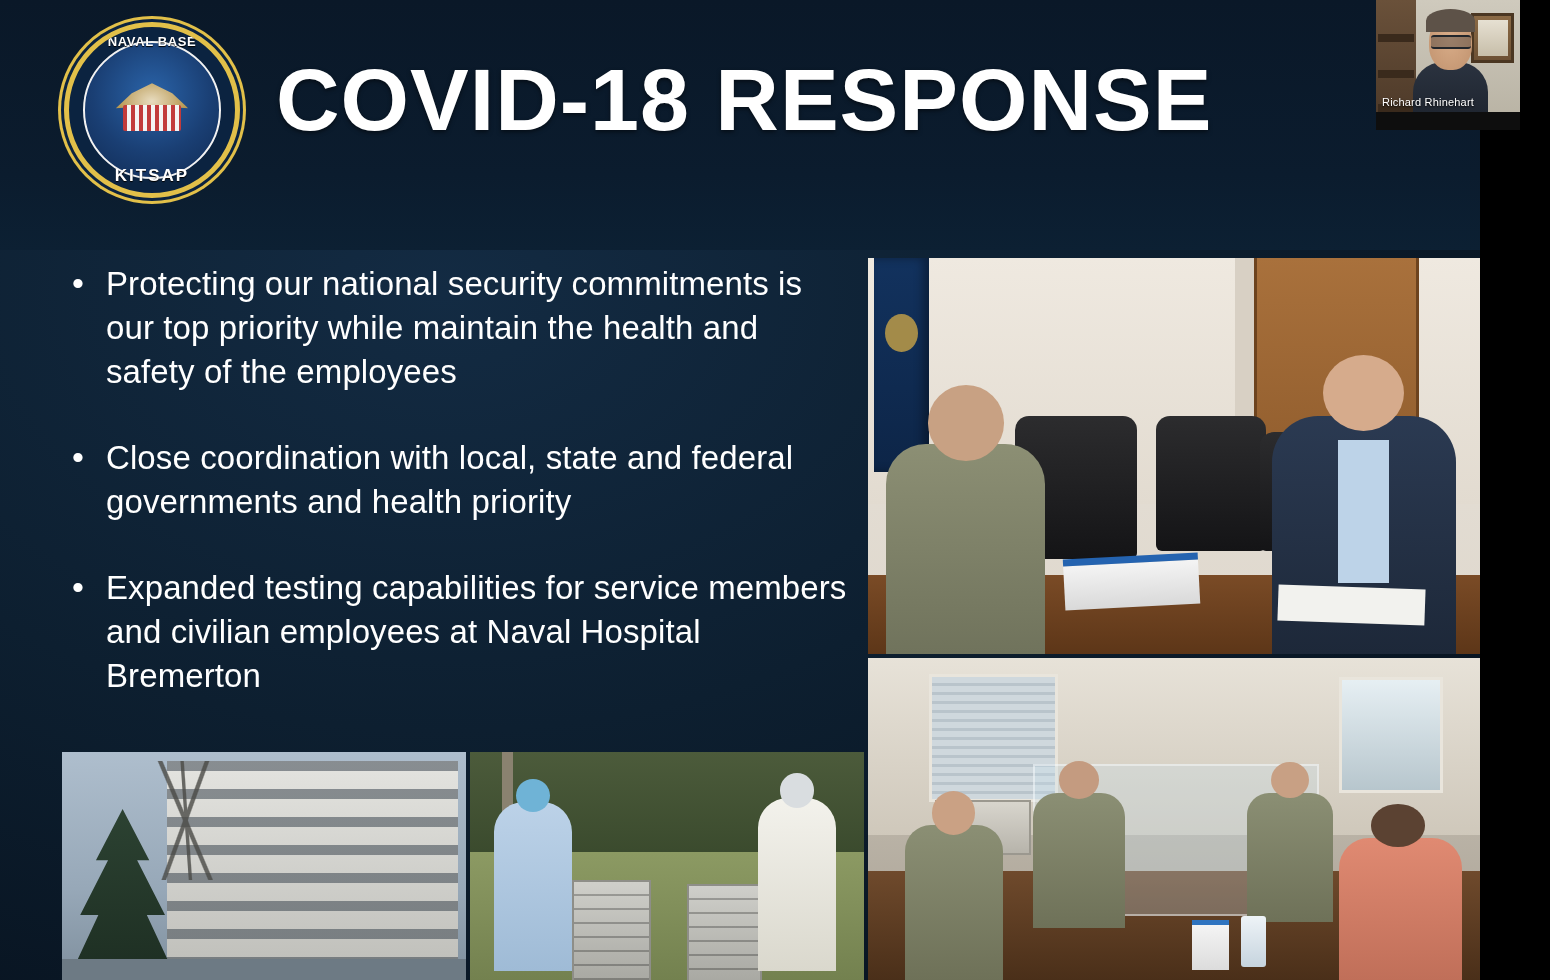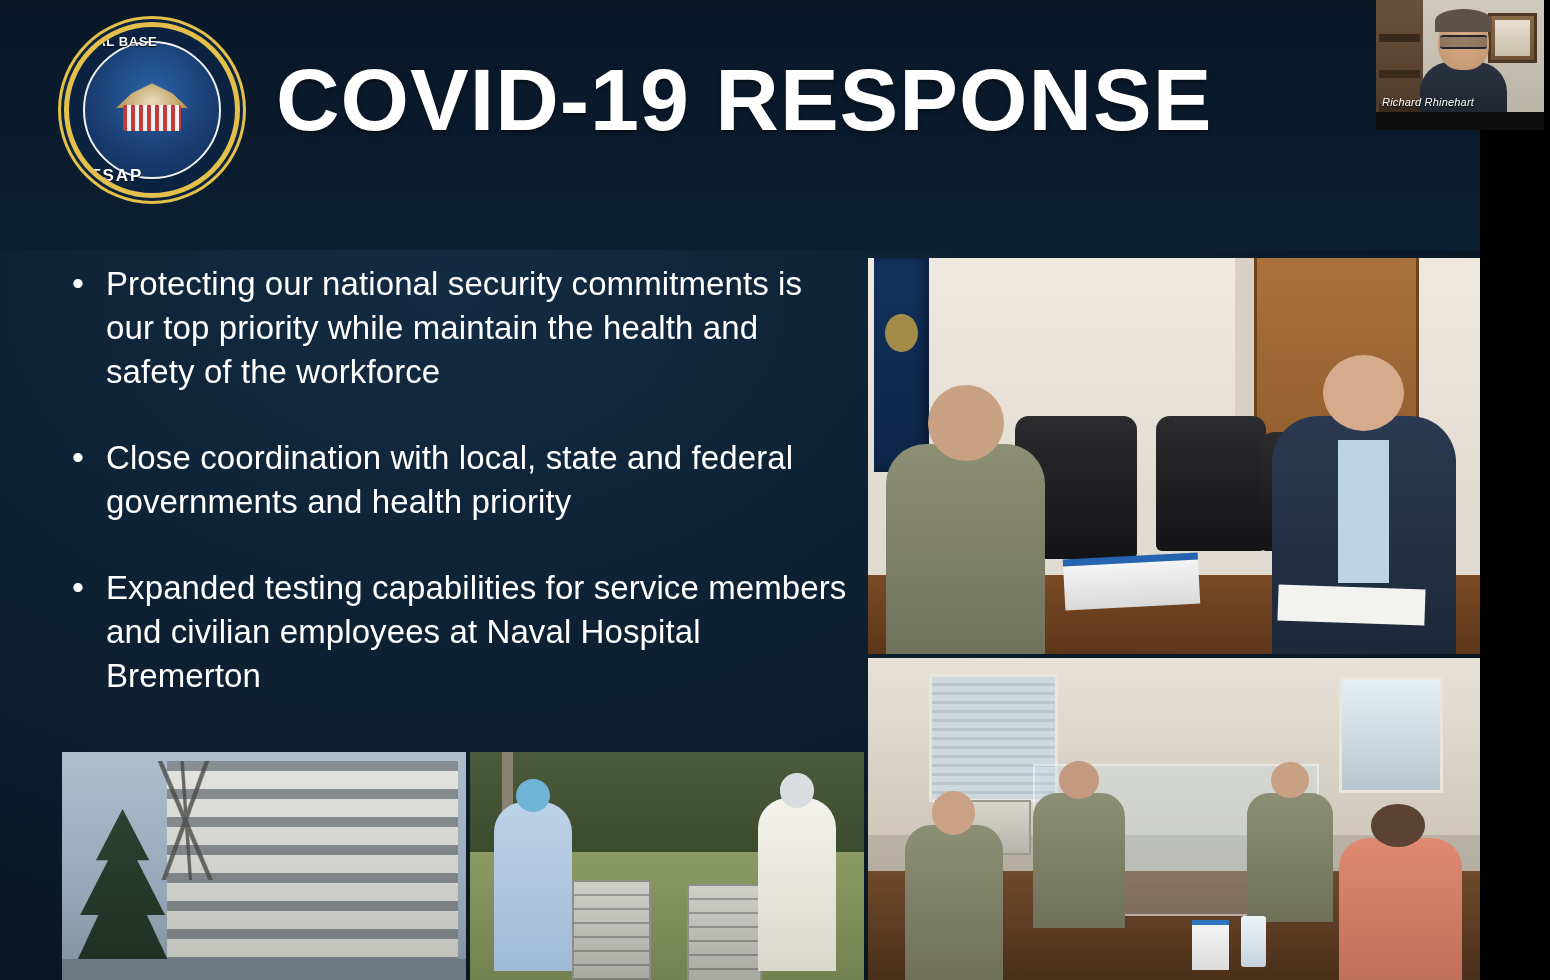--- a/index.html
+++ b/index.html
@@ -81,21 +81,21 @@
     transform: translateX(-50%);
     width: 54%;
     height: 34%;
     background: radial-gradient(ellipse at 50% 40%, #e8dcc0 0%, #b99a55 65%, #8a6f33 100%);
     clip-path: polygon(50% 0%, 78% 22%, 100% 55%, 70% 52%, 62% 100%, 38% 100%, 30% 52%, 0% 55%, 22% 22%);
   }
   .seal-text-top, .seal-text-bottom {
     position: absolute;
     left: 0;
     width: 100%;
-    text-align: left;
+    text-align: center;
     color: #ffffff;
     font-weight: bold;
     letter-spacing: 0.6px;
     font-size: 13px;
     text-shadow: 0 1px 1px #000;
   }
   .seal-text-top { top: 7px; }
   .seal-text-bottom { bottom: 7px; font-size: 17px; letter-spacing: 2px; }
 
   
@@ -314,26 +314,25 @@
     width: 70px;
     height: 980px;
     background: #000000;
   }
 
   
   #participant-tile {
     position: absolute;
     left: 1376px;
     top: 0;
-    width: 168px;
+    width: 144px;
     height: 130px;
     background: #c2410c;
     overflow: hidden;
     border: 0;
-    font-style: italic;
   }
   .pv-room {
     position: absolute; left:0; top:0; width:100%; height:100%;
     background: linear-gradient(180deg, #cfcabd 0%, #b7b1a2 100%);
   }
   .pv-bookcase {
     position:absolute; left:0; top:0; width:28%; height:100%;
     background: linear-gradient(180deg,#6a513a 0%, #4a3727 100%);
   }
   .pv-shelf {
@@ -396,27 +395,27 @@
 
     <div class="seal">
       <div class="seal-inner">
         <div class="seal-eagle"></div>
         <div class="seal-stripes"></div>
       </div>
       <div class="seal-text-top">NAVAL BASE</div>
       <div class="seal-text-bottom">KITSAP</div>
     </div>
 
-    <div class="slide-title">COVID-19 RESPONSE</div>
+    <div class="slide-title">COVID-18 RESPONSE</div>
 
     <div class="bullets">
 
       <div class="bullet-row">
         <div class="bullet-dot">•</div>
-        <div class="bullet-text">Protecting our national security commitments is our top priority while maintain the health and safety of the workforce</div>
+        <div class="bullet-text">Protecting our national security commitments is our top priority while maintain the health and safety of the employees</div>
       </div>
 
       <div class="bullet-row">
         <div class="bullet-dot">•</div>
         <div class="bullet-text">Close coordination with local, state and federal governments and health priority</div>
       </div>
 
       <div class="bullet-row">
         <div class="bullet-dot">•</div>
         <div class="bullet-text">Expanded testing capabilities for service members and civilian employees at Naval Hospital Bremerton</div>

